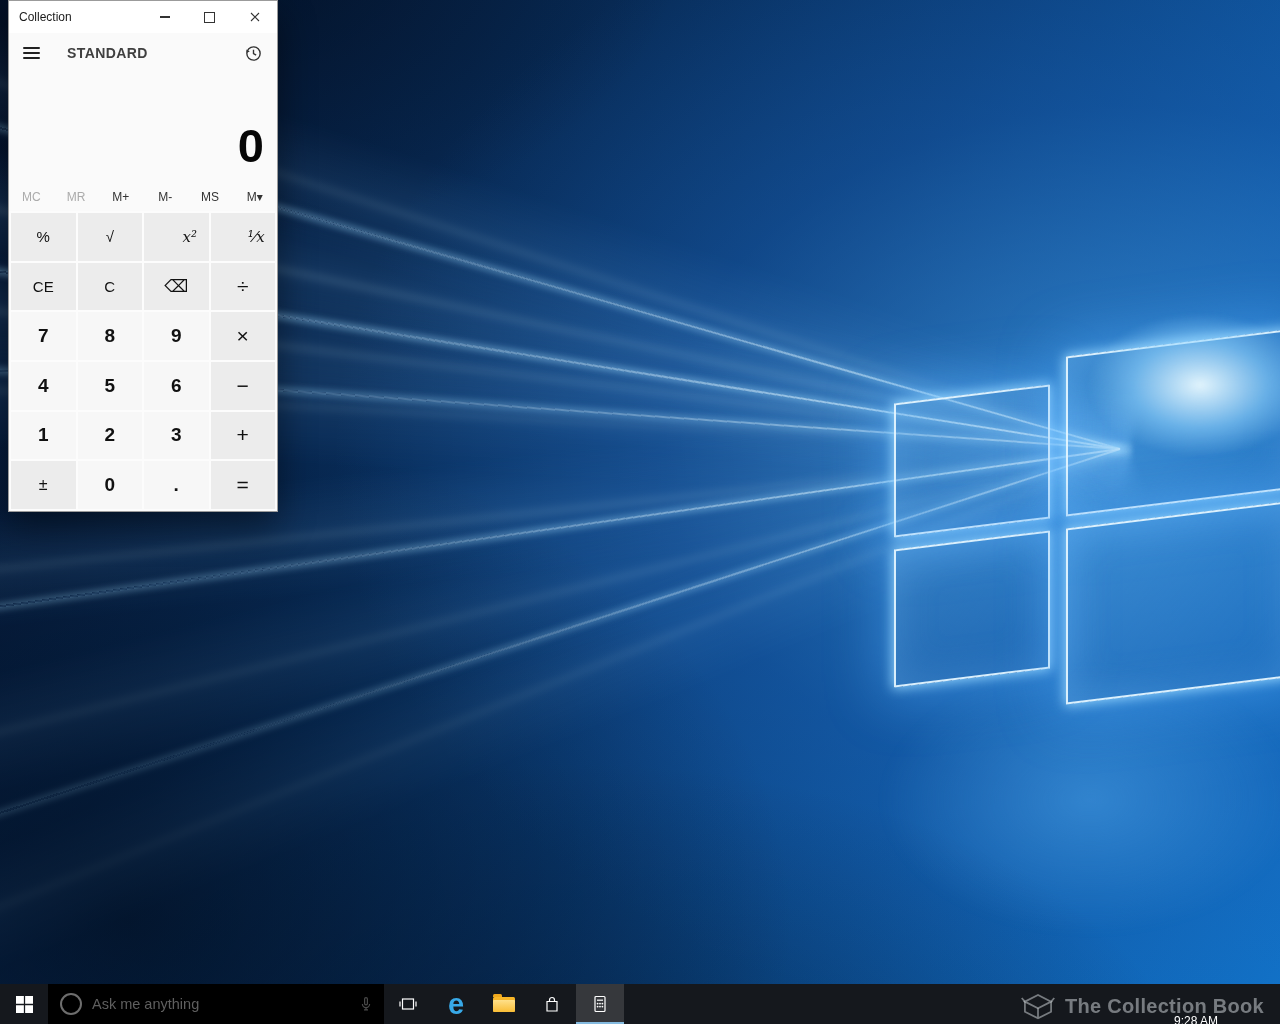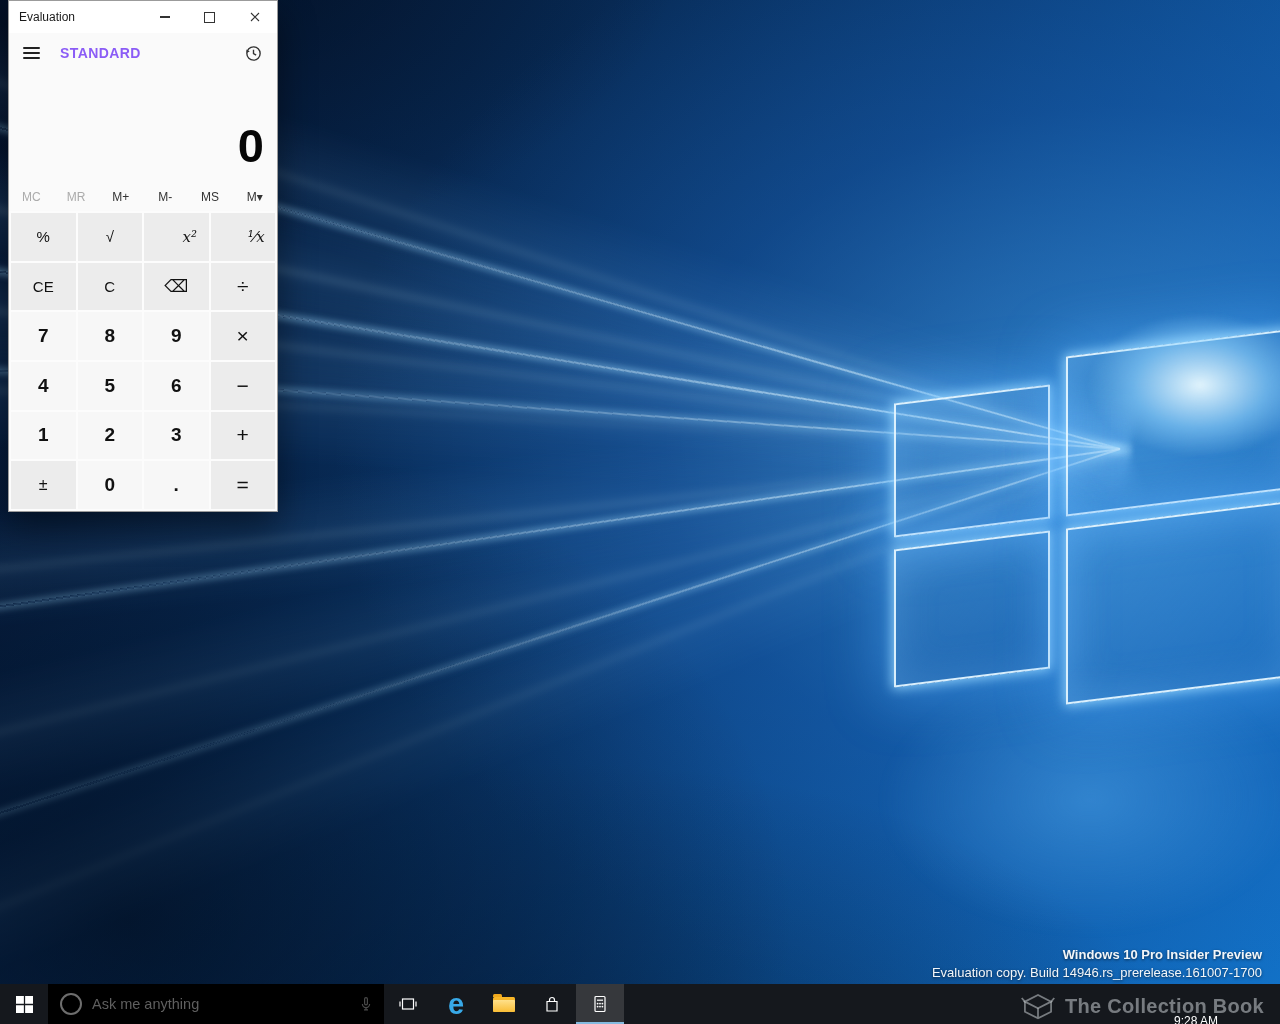--- a/index.html
+++ b/index.html
@@ -67,21 +67,21 @@
   .titlebar{height:32px;background:#fff;display:flex;align-items:center;flex:0 0 auto;}
   .titlebar .title{font-size:12px;color:#1a1a1a;padding-left:10px;flex:1;}
   .caption-buttons{display:flex;height:100%;}
   .cap-btn{width:45px;height:100%;display:flex;align-items:center;justify-content:center;}
   .min-glyph{width:10px;height:1.4px;background:#333;display:block;}
   .max-glyph{width:9px;height:9px;border:1.1px solid #333;display:block;}
 
   .navrow{height:40px;display:flex;align-items:center;padding:0 14px;flex:0 0 auto;}
   .hamburger{width:17px;display:flex;flex-direction:column;gap:3.5px;cursor:pointer;}
   .hamburger span{display:block;height:1.8px;background:#222;border-radius:1px;}
-  .mode{margin-left:20px;font-size:14px;font-weight:700;letter-spacing:.4px;color:#8b5cf6;}
+  .mode{margin-left:27px;font-size:14px;font-weight:700;letter-spacing:.4px;color:#404040;}
   .history-btn{margin-left:auto;display:flex;align-items:center;}
 
   .display{height:100px;display:flex;align-items:flex-end;justify-content:flex-end;
     padding:0 13px 10px 0;font-size:47px;font-weight:600;color:#060606;flex:0 0 auto;}
 
   .memrow{height:28px;display:flex;flex:0 0 auto;}
   .mem-btn{flex:1;display:flex;align-items:center;justify-content:center;font-size:12px;color:#333;background:transparent;border:none;font-family:inherit;}
   .mem-btn.disabled{color:#ababab;}
 
   .keypad{flex:1;display:grid;grid-template-columns:repeat(4,1fr);grid-template-rows:repeat(6,1fr);
@@ -139,28 +139,24 @@
     <div class="win-logo">
       <div class="pane p-tl"></div>
       <div class="pane p-tr"></div>
       <div class="pane p-bl"></div>
       <div class="pane p-br"></div>
     </div>
     <div class="flare"></div>
     <div class="vignette"></div>
   </div>
 
-  <div class="os-watermark">
-    <div class="l1">Windows 10 Pro Insider Preview</div>
-    <div class="l2">Evaluation copy. Build 14946.rs_prerelease.161007-1700</div>
-  </div>
 
   <div class="calc-window">
     <div class="titlebar">
-      <span class="title">Evaluation</span>
+      <span class="title">Collection</span>
       <div class="caption-buttons">
         <div class="cap-btn">
           <span class="min-glyph"></span>
         </div>
         <div class="cap-btn">
           <span class="max-glyph"></span>
         </div>
         <div class="cap-btn">
           <svg width="10" height="10" viewBox="0 0 10 10">
               <path d="M1 1l8 8M9 1l-8 8" stroke="#333" stroke-width="1.1"></path>

